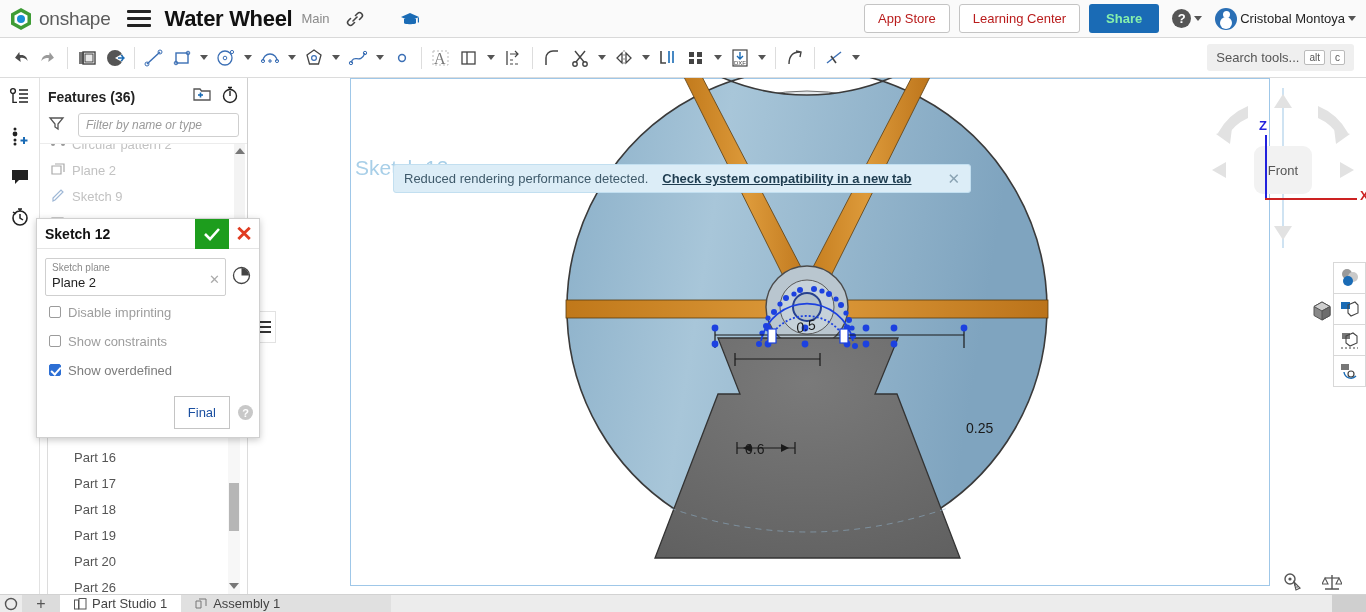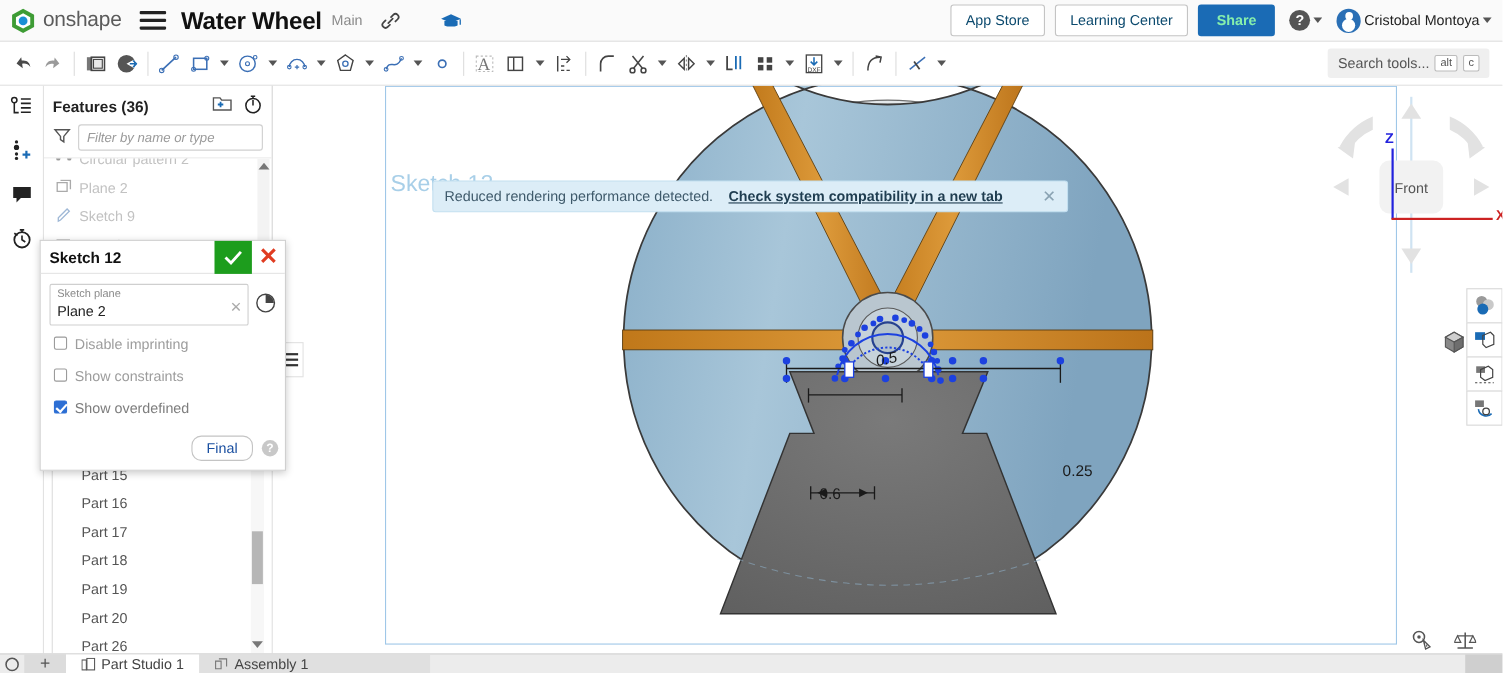--- a/index.html
+++ b/index.html
@@ -21,21 +21,21 @@
   .logo-mark { width:22px; height:24px; margin-left:10px; position:relative; }
   .logo-text { font-size:19px; color:#5b5b5b; margin-left:7px; letter-spacing:-0.2px;}
   .burger { margin-left:16px; width:24px; display:flex; flex-direction:column; gap:4px; cursor:pointer;}
   .burger i { display:block; height:3px; background:#222; border-radius:1px;}
   .doc-title { font-size:22px; font-weight:bold; color:#111; margin-left:14px; letter-spacing:-0.3px;}
   .branch { font-size:13px; color:#8a8a8a; margin-left:9px; }
   .hdr-icon { margin-left:16px; cursor:pointer; display:flex; align-items:center;}
   .hdr-right { margin-left:auto; display:flex; align-items:center; gap:9px; padding-right:10px;}
   .btn-outline {
     border:1px solid #c4c4c4; background:#fff; border-radius:3px;
-    padding:6px 13px; font-size:13px; color:#0c4a6e; cursor:pointer; white-space:nowrap;
+    padding:6px 13px; font-size:13px; color:#b91c1c; cursor:pointer; white-space:nowrap;
   }
   .btn-share {
     background:#1a6bb5; color:#86efac; border:none; border-radius:3px;
     padding:7px 17px; font-size:13px; font-weight:bold; cursor:pointer;
   }
   .help-grp { display:flex; align-items:center; gap:3px; cursor:pointer; margin-left:4px;}
   .circ-q {
     width:19px;height:19px;border-radius:50%;background:#555;color:#fff;
     font-size:13px;font-weight:bold;display:flex;align-items:center;justify-content:center;
   }
@@ -78,20 +78,21 @@
     background:#fff; border-right:1px solid #cfcfcf;
   }
   .fp-head{ display:flex; align-items:center; padding:8px 8px 4px 8px;font-weight:bold;}
   .fp-title{ font-size:14px;color:#222;}
   .fp-head-ico{ margin-left:auto; display:flex; gap:10px;}
   .fp-filter{ display:flex;align-items:center;gap:6px;padding:2px 8px 6px 8px;}
   .fp-input{
     flex:1; border:1px solid #cfcfcf;border-radius:3px;height:24px;
     font-style:italic;color:#9a9a9a;font-size:12px;padding:0 7px;display:flex;align-items:center;
     font-family:"Liberation Sans",sans-serif;
+    margin-left:7px;
   }
   .flist{ position:relative; height:438px; overflow:hidden; border-top:1px solid #ececec; }
   .frow{
     display:flex;align-items:center;gap:6px;height:26px;padding-left:10px;
     font-size:13px;color:#9a9a9a;
   }
   .frow.dim{ color:#c2c2c2;}
   .fscroll{
     position:absolute;right:2px;top:0;width:11px;height:100%;
   }
@@ -120,21 +121,21 @@
   .field .flabel{ font-size:10px;color:#8a8a8a;line-height:11px;}
   .field .fval{ font-size:13px;color:#222;line-height:19px;}
   .field .fx{ position:absolute;right:5px;bottom:8px;color:#aaa;font-size:13px;cursor:pointer;}
   .cbrow{ display:flex;align-items:center;gap:7px;height:26px;margin-top:3px;padding-left:4px;}
   .cb{ width:12px;height:12px;border:1px solid #9b9b9b;border-radius:2px;background:#fff;}
   .cb.on{ background:#2d6fd4;border-color:#2d6fd4;position:relative;}
   .cb.on:after{content:"";position:absolute;left:3px;top:0px;width:4px;height:8px;border:solid #fff;border-width:0 2px 2px 0;transform:rotate(42deg);}
   .cbrow .lbl{ font-size:13px;color:#9d9d9d;}
   .cbrow.active .lbl{ color:#7d7d7d;}
   .sdlg-foot{ display:flex;align-items:center;justify-content:flex-end;gap:8px;padding:5px 6px 8px 0;}
-  .final-btn{ border:1px solid #c4c4c4;background:#fff;border-radius:9px;padding:3px 13px;font-size:13px;color:#1a4fa0;cursor:pointer;}
+  .final-btn{ border:1px solid #c4c4c4;background:#fff;border-radius:0;padding:8px 13px;font-size:13px;color:#1a4fa0;cursor:pointer;}
   .qmark{ width:15px;height:15px;border-radius:50%;background:#c8c8c8;color:#fff;font-size:11px;font-weight:bold;display:flex;align-items:center;justify-content:center;cursor:pointer;}
 
   
   .parts{
     position:absolute;left:47px;top:404px;width:201px;height:190px;
     background:#fff;border:1px solid #dcdcdc;border-bottom:none;overflow:hidden;
   }
   .prow{ height:26px;display:flex;align-items:center;padding-left:26px;font-size:13px;color:#555;}
   .pscroll{ position:absolute;right:7px;top:0;width:12px;height:100%;background:#f7f7f7;}
   .pthumb{ position:absolute;left:1px;top:78px;width:10px;height:48px;background:#b6b6b6;}

